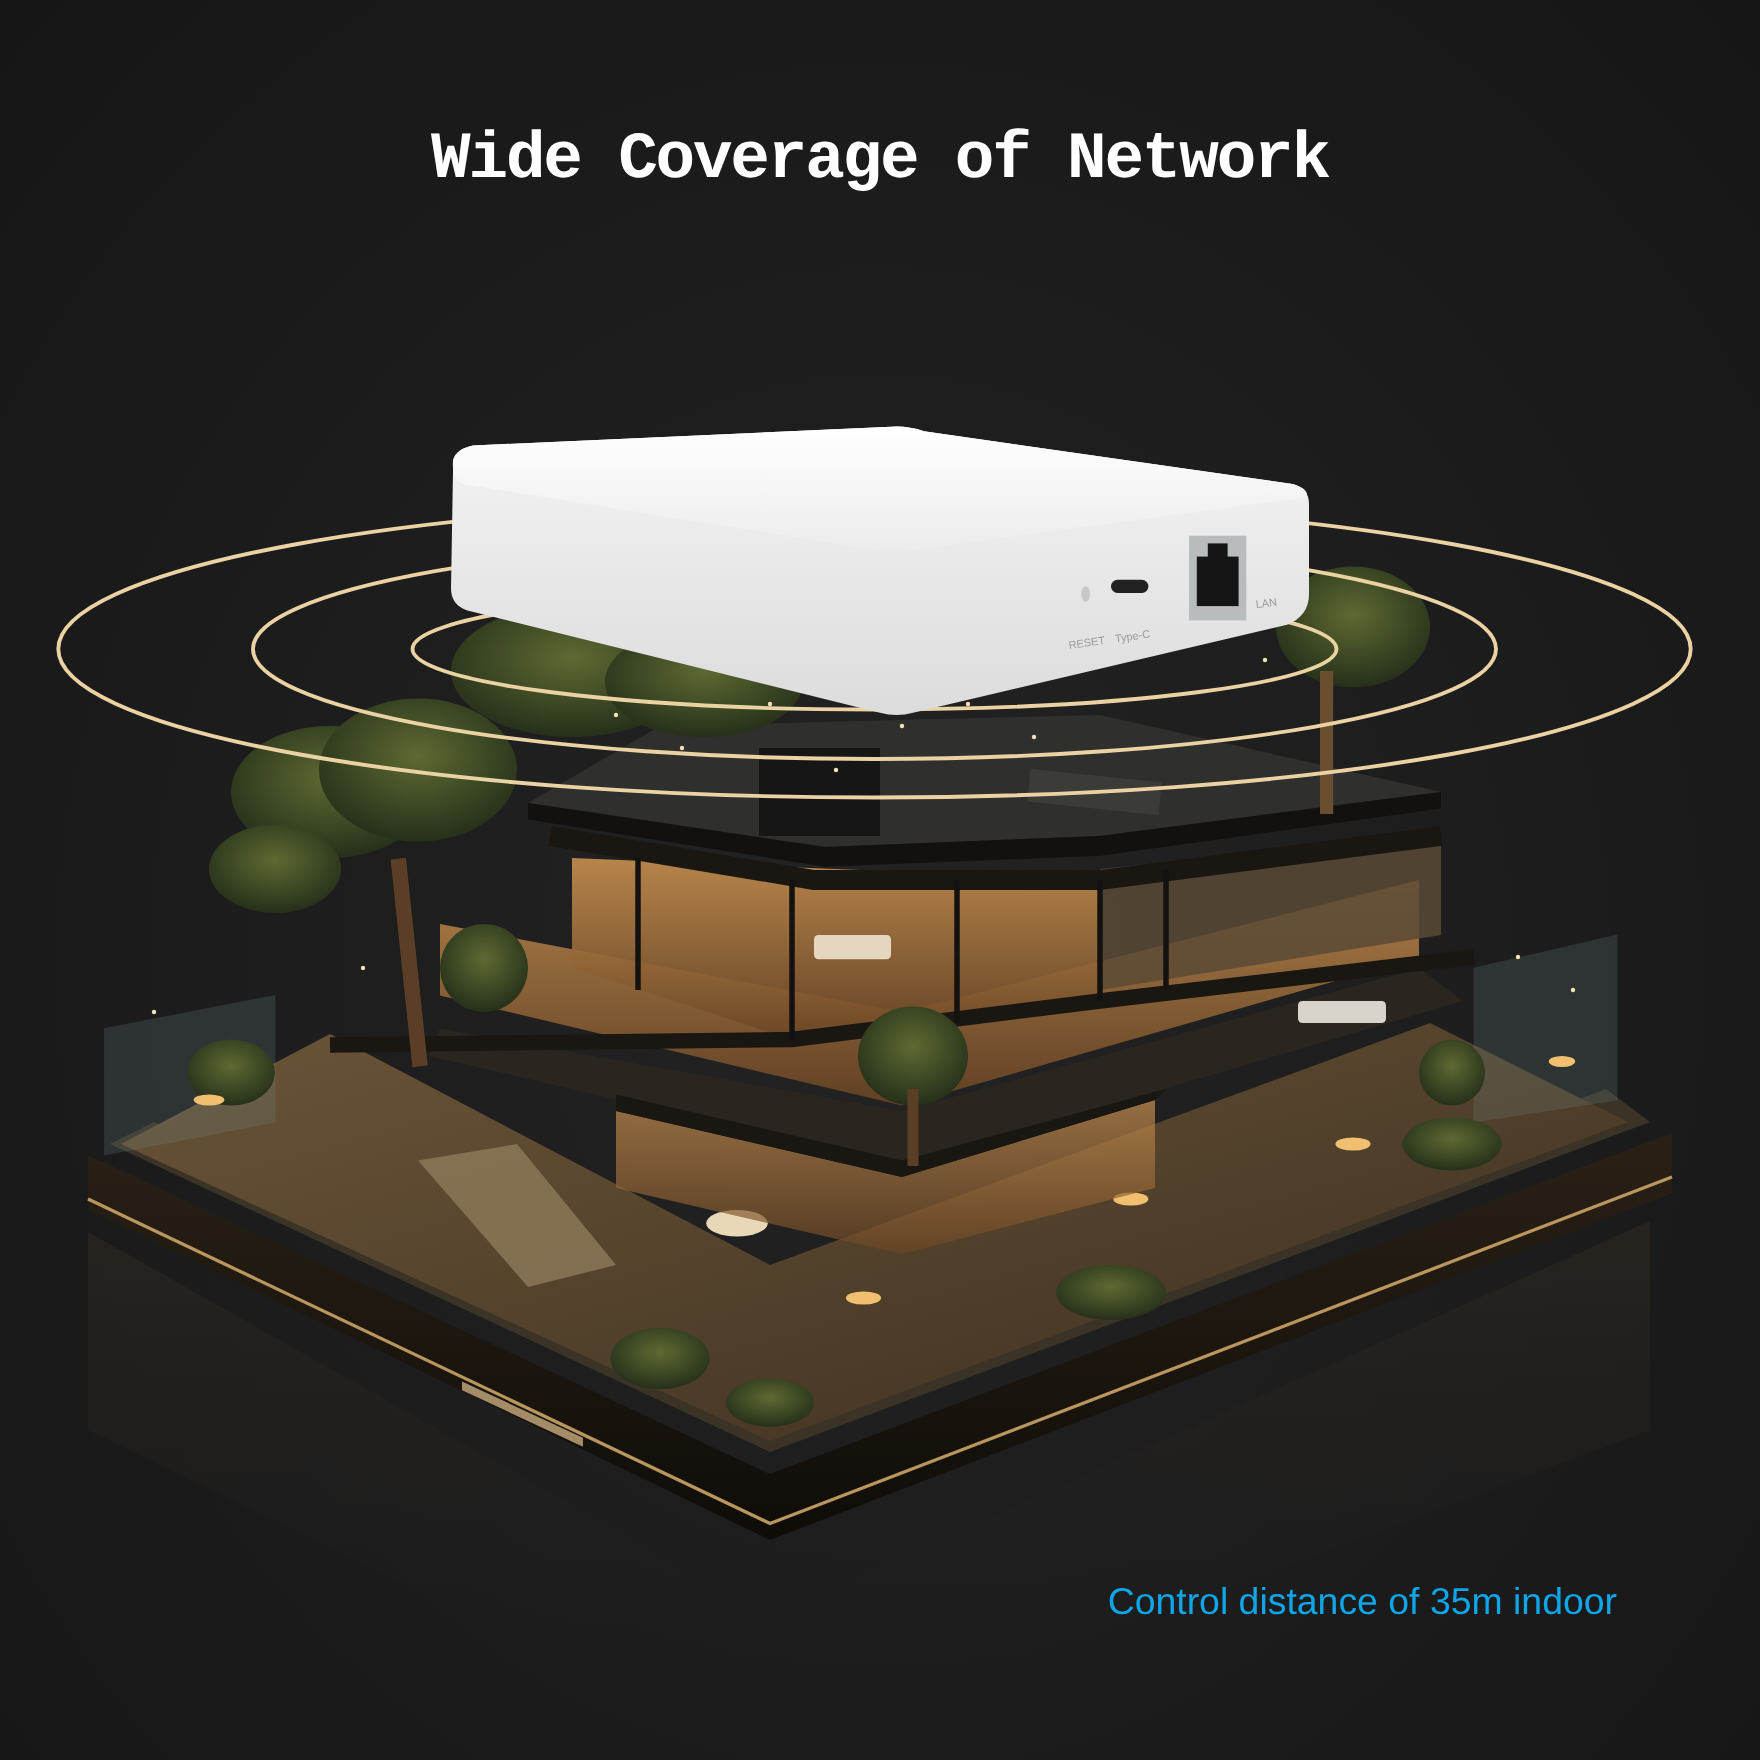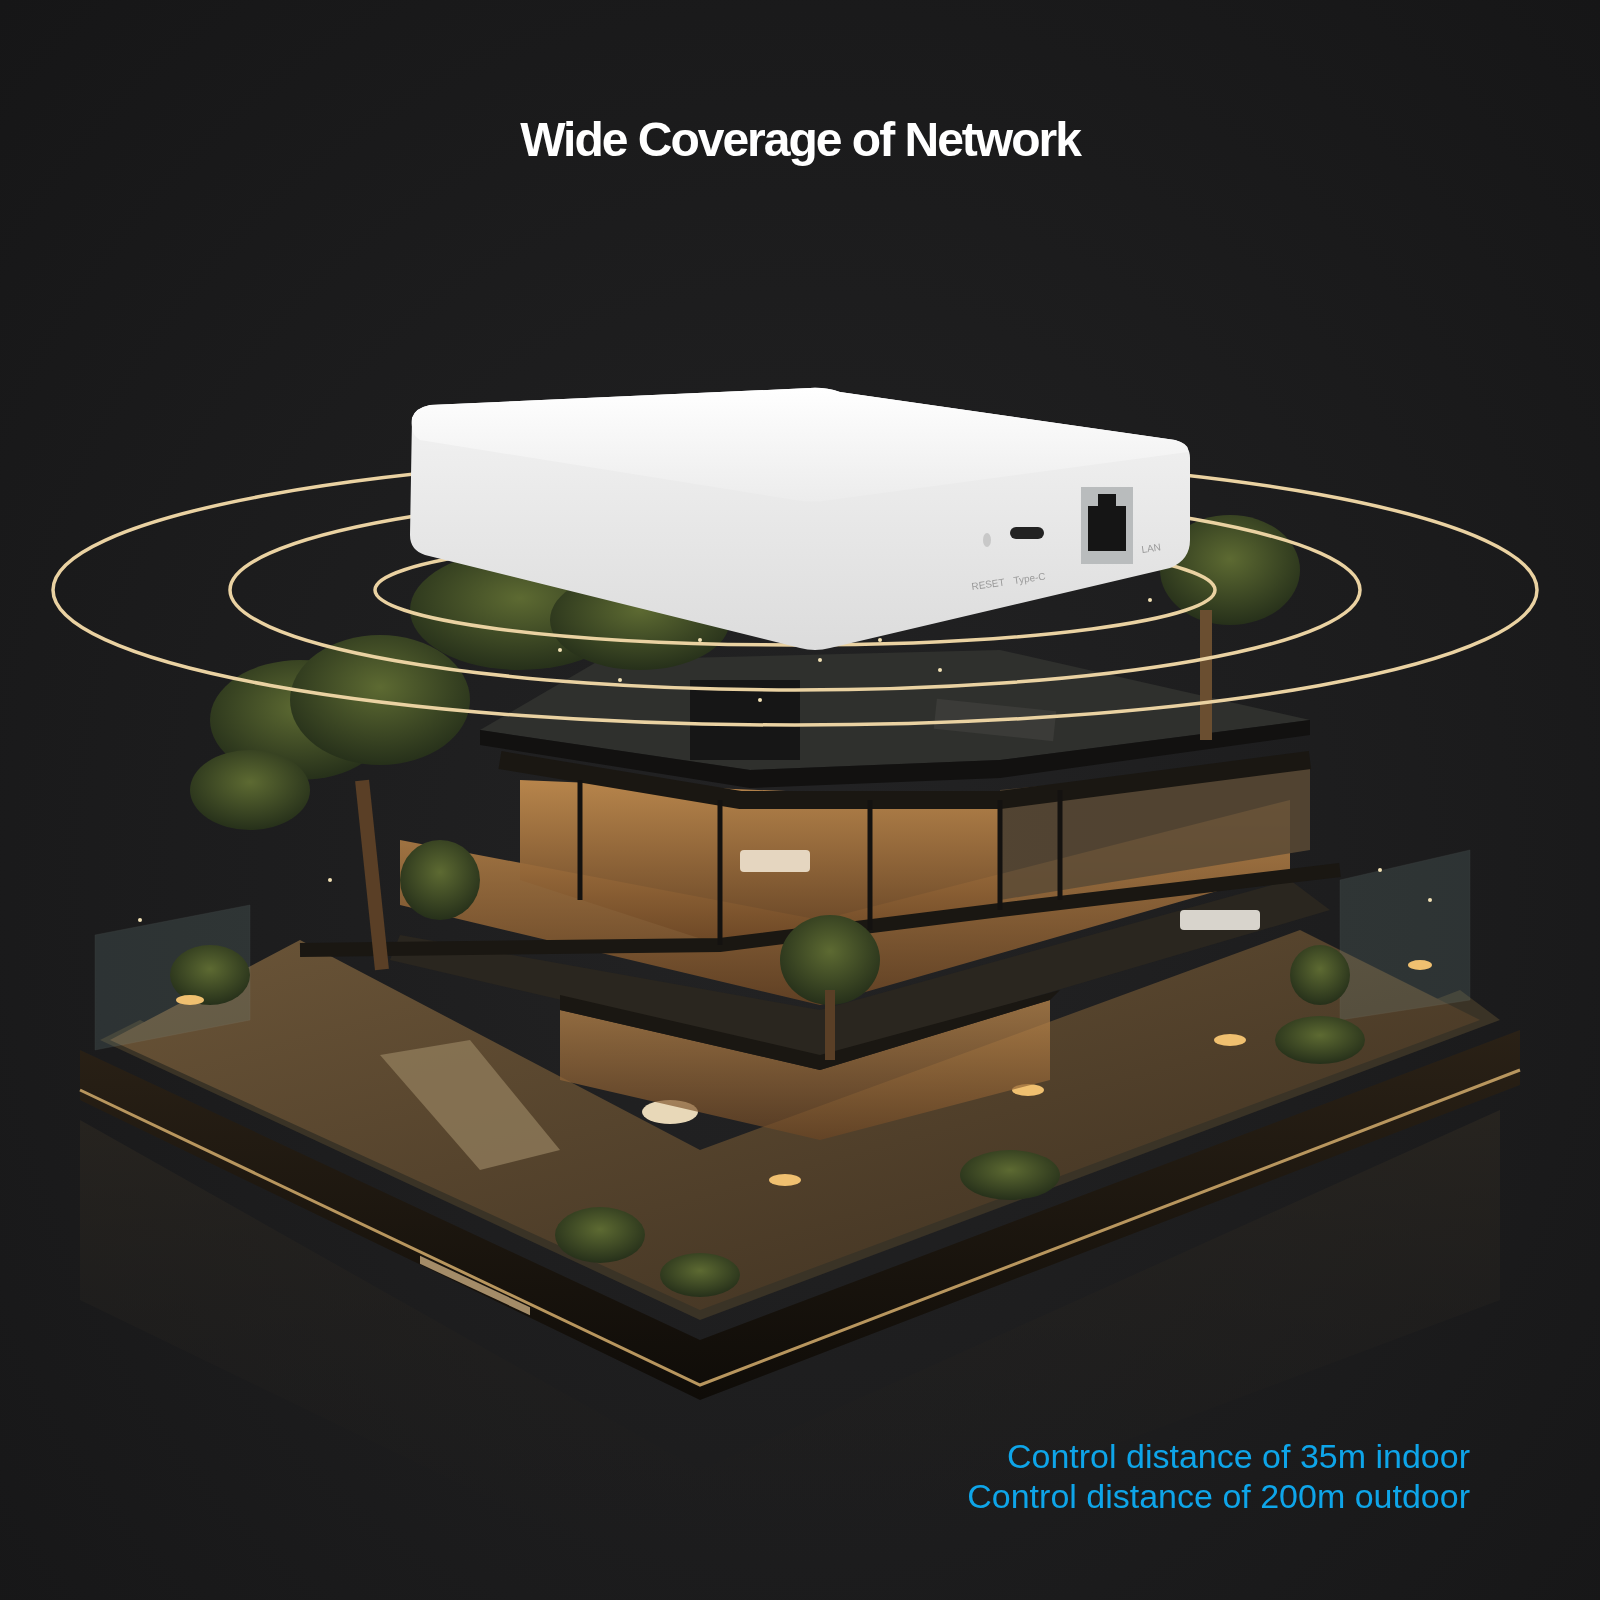--- a/index.html
+++ b/index.html
@@ -1,20 +1,20 @@
 <!DOCTYPE html>
 <html><head>
 <meta charset="utf-8">
 <style>
   html,body{margin:0;padding:0;background:#1b1b1c;}
   body{width:1600px;height:1600px;position:relative;overflow:hidden;
     font-family:"Liberation Sans",sans-serif;
     background:radial-gradient(ellipse at 50% 55%, #232324 0%, #1c1c1d 55%, #161617 100%);}
   .headline{position:absolute;left:0;width:1600px;top:112px;text-align:center;
-    font-family:Liberation Sans, sans-serif;font-weight:bold;font-size:48px;letter-spacing:-2px;color:#ffffff;}
+    font-family:Liberation Mono, monospace;font-weight:bold;font-size:60px;letter-spacing:-2px;color:#ffffff;}
   .scene{position:absolute;left:0;top:0;width:1600px;height:1600px;}
   .caption{position:absolute;right:130px;top:1436px;text-align:right;color:#0ea5e9;
     font-family:"Liberation Sans",sans-serif;font-size:34px;line-height:40px;}
   .caption div{white-space:nowrap;}
 </style>
 </head>
 <body>
 
 <div class="headline">Wide Coverage of Network</div>
 
@@ -169,14 +169,13 @@
       <circle cx="1150" cy="600" r="2"></circle>
       <circle cx="1380" cy="870" r="2"></circle>
     <circle cx="140" cy="920" r="2"></circle>
       <circle cx="330" cy="880" r="2"></circle>
       <circle cx="1430" cy="900" r="2"></circle>
   </g>
 </svg>
 
 <div class="caption">
   <div>Control distance of 35m indoor</div>
-  <div>Control distance of 200m outdoor</div>
 </div>
 
 </body></html>

